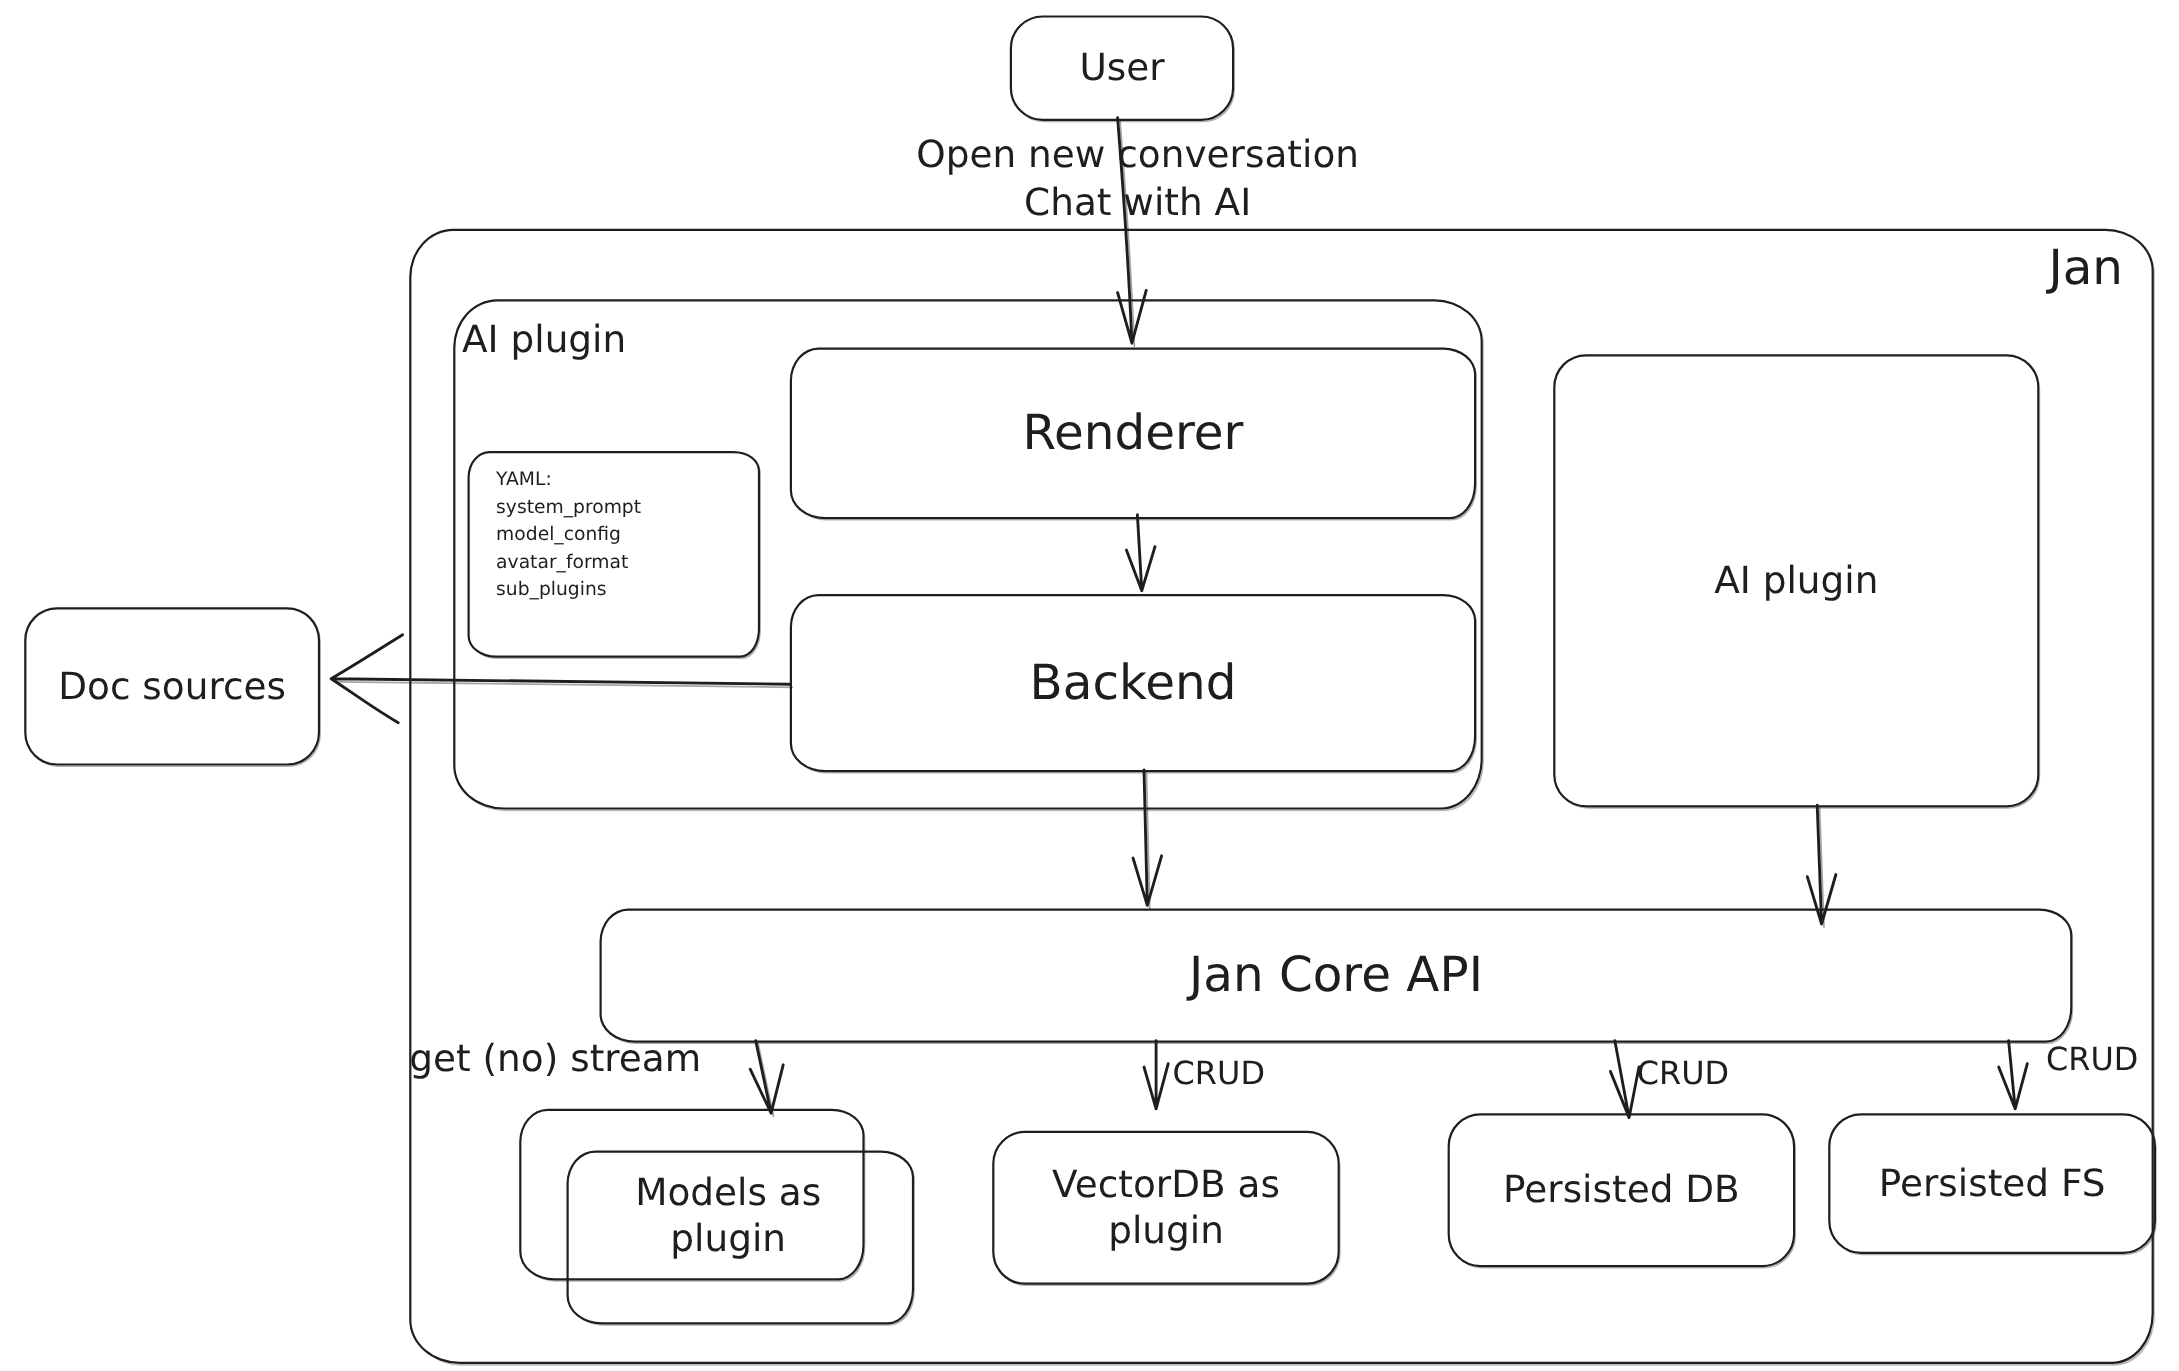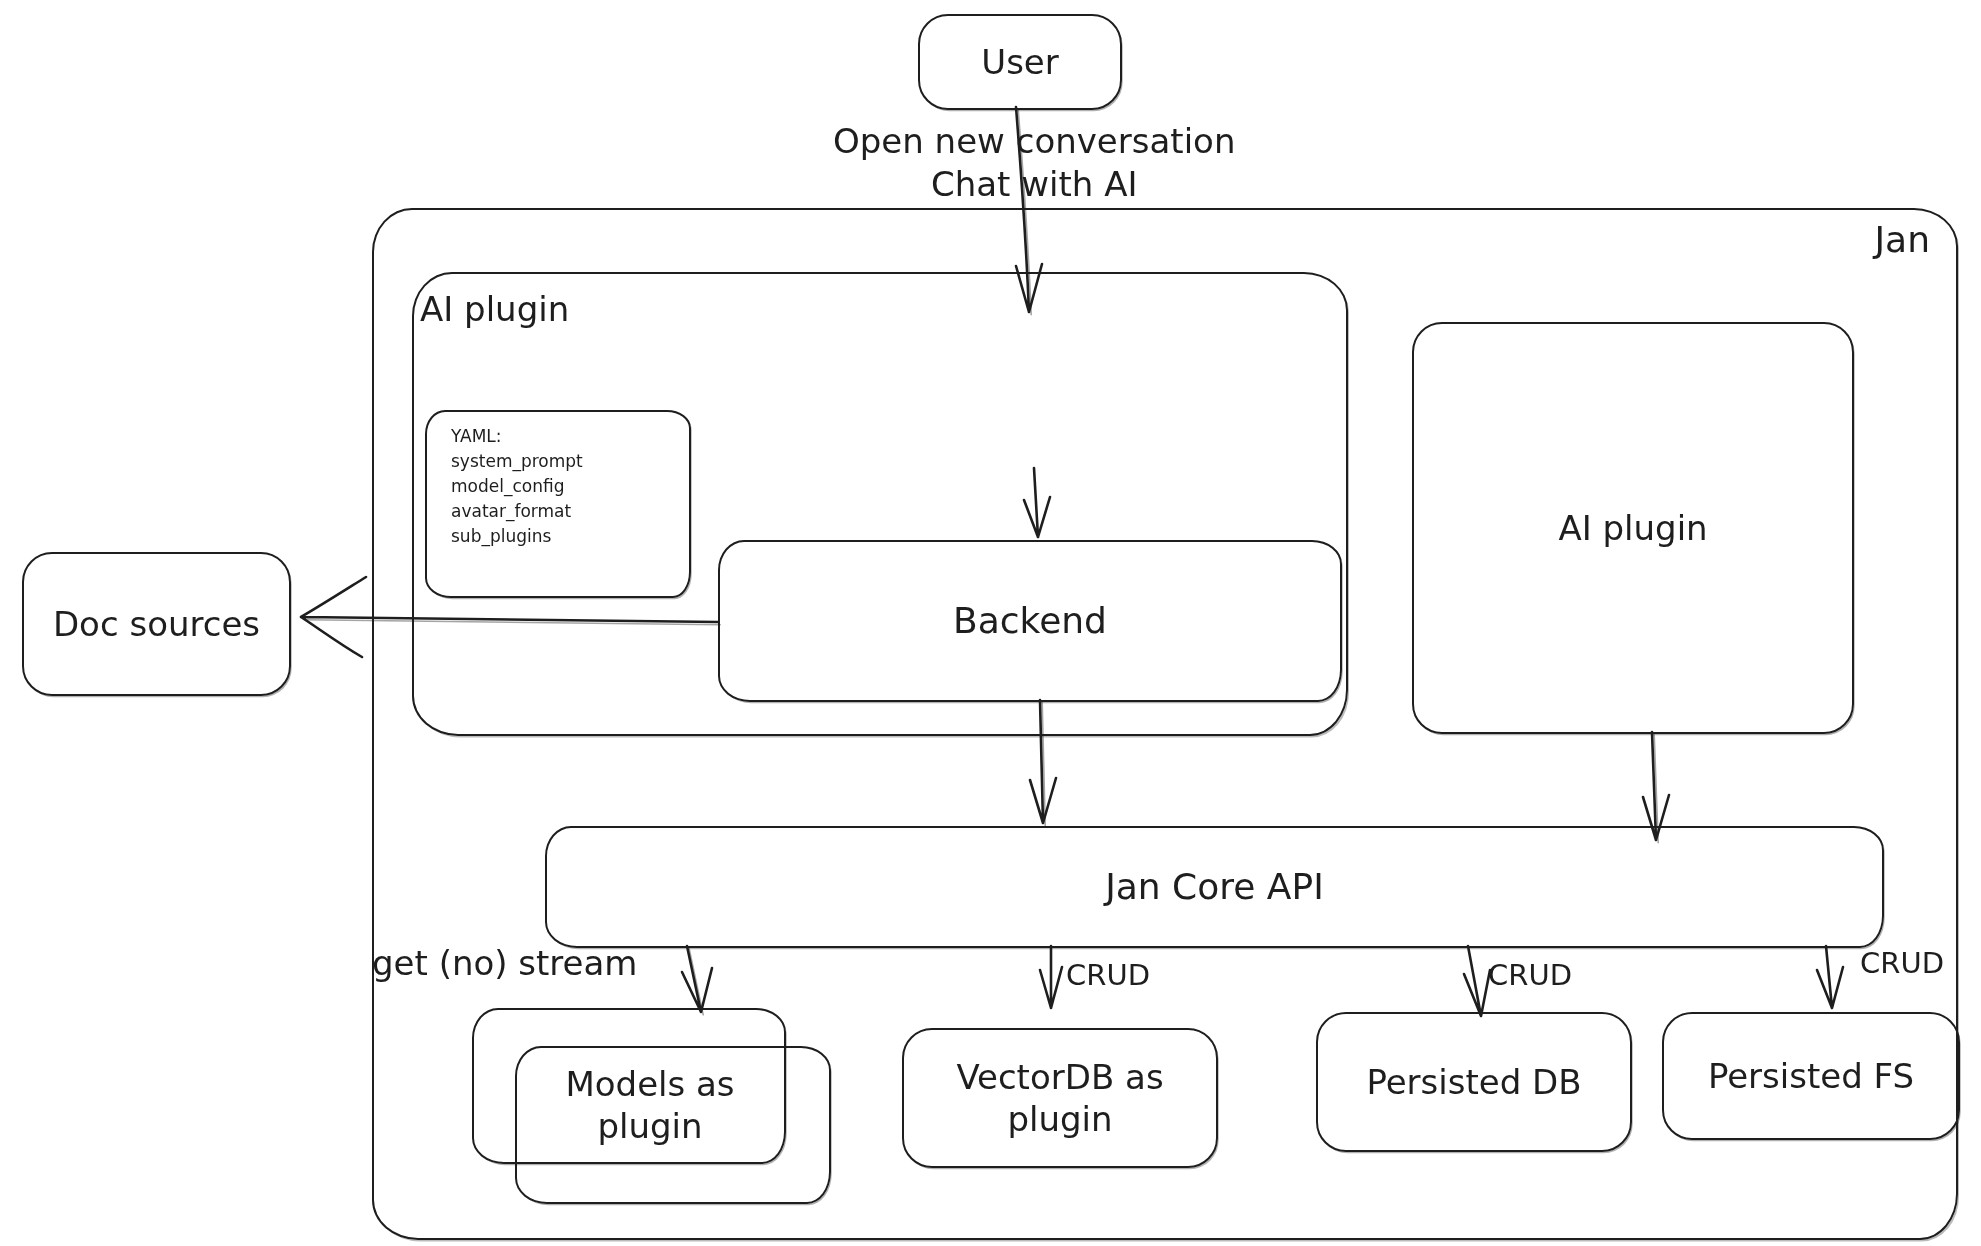--- a/index.html
+++ b/index.html
@@ -20,21 +20,21 @@
     background:transparent;
     display:flex;align-items:center;justify-content:center;
     text-align:center;
     box-shadow:1.5px 2px 0 -0.8px rgba(30,30,30,.35);
   }
   .r-md{border-radius:26px 30px 24px 32px / 30px 24px 32px 26px;}
   .r-lg{border-radius:40px 44px 38px 46px / 44px 38px 46px 40px;}
   .r-sm{border-radius:20px 24px 18px 26px / 24px 18px 26px 20px;}
   .container-node{justify-content:flex-start;align-items:flex-start;box-shadow:2px 2.5px 0 -1px rgba(30,30,30,.3);}
   .corner-label{position:absolute;white-space:nowrap;}
-  .fs36{font-size:36px;line-height:1.2;}
+  .fs36{font-size:44px;line-height:1.2;}
   .fs34{font-size:34px;line-height:1.25;border-radius:30px;}
   .fs33{font-size:29px;line-height:1.2;}
   .fs21{font-size:17px;line-height:1.47;}
   .edge-label{position:absolute;white-space:nowrap;}
   .yaml-text{
     position:absolute;left:24px;top:12px;right:8px;bottom:8px;
     text-align:left;
   }
   #edges{position:absolute;left:0;top:0;pointer-events:none;}
   #edges path{stroke:var(--ink);stroke-width:2.6;fill:none;stroke-linecap:round;stroke-linejoin:round;}
@@ -55,20 +55,23 @@
   </div>
 
   <div class="node container-node r-lg" style="left:412px;top:272px;width:932px;height:460px;">
     <span class="corner-label fs34" style="left:6px;top:14px;">AI plugin</span>
   </div>
 
   <div class="node r-md fs34" style="left:918px;top:14px;width:200px;height:92px;">
     <span>User</span>
   </div>
 
+  <div class="node r-md fs36" style="left:718px;top:316px;width:620px;height:152px;">
+    <span>Renderer</span>
+  </div>
 
   <div class="node r-sm" style="left:425px;top:410px;width:262px;height:184px;">
     <div class="yaml-text fs21">
       <div>YAML:</div>
       <div>system_prompt</div>
       <div>model_config</div>
       <div>avatar_format</div>
       <div>sub_plugins</div>
     </div>
   </div>
@@ -84,21 +87,21 @@
   <div class="node r-md fs34" style="left:22px;top:552px;width:265px;height:140px;">
     <span>Doc sources</span>
   </div>
 
   <div class="node r-md fs36" style="left:545px;top:826px;width:1335px;height:118px;">
     <span>Jan Core API</span>
   </div>
 
   <div class="node r-md" style="left:472px;top:1008px;width:310px;height:152px;"></div>
   <div class="node r-md" style="left:515px;top:1046px;width:312px;height:154px;"></div>
-  <div class="overlay-label fs34" style="left:472px;top:1040px;width:356px;height:130px;">
+  <div class="overlay-label fs34" style="left:472px;top:1040px;width:356px;height:130px;padding-left:12px;">
     <span class="wrap-label" style="width:250px;">Models as plugin</span>
   </div>
 
   <div class="node r-md fs34" style="left:902px;top:1004px;width:312px;height:136px;margin-top:24px;">
     <span class="wrap-label" style="width:260px;">VectorDB as plugin</span>
   </div>
 
   <div class="node r-md fs34" style="left:1316px;top:1012px;width:312px;height:136px;">
     <span>Persisted DB</span>
   </div>

